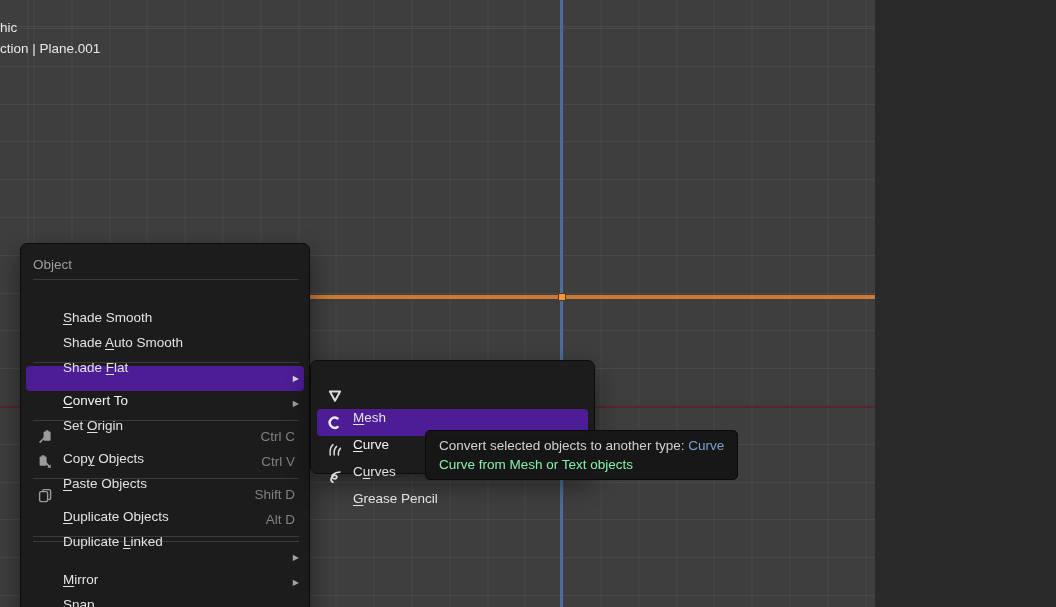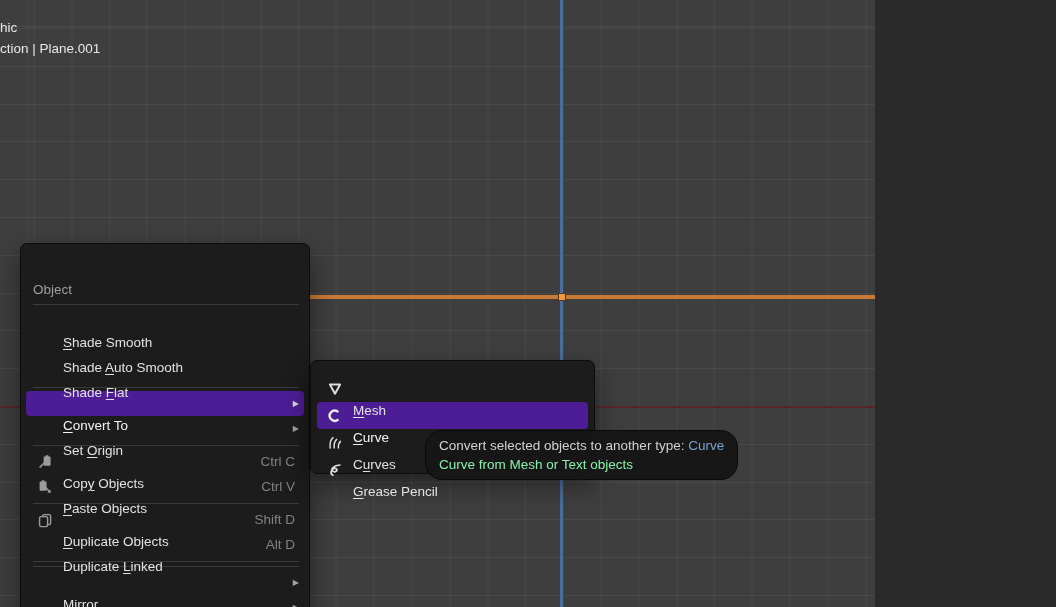--- a/index.html
+++ b/index.html
@@ -24,35 +24,35 @@
   
   .gizmo{position:absolute;left:935px;top:10px;z-index:5;}
   .gizmo text{font-family:"Liberation Sans",sans-serif;font-weight:bold;}
   
   .navbtn{position:absolute;left:1007px;width:33px;height:33px;border-radius:50%;
     background:rgba(25,25,25,0.55);display:flex;align-items:center;justify-content:center;z-index:5;}
   
   .menu{position:absolute;background:rgba(27,27,27,0.97);border:1px solid #0c0c0c;border-radius:7px;
     box-shadow:0 10px 24px rgba(0,0,0,0.45);z-index:20;color:#e2e2e2;font-size:13.5px;}
   .main-menu{left:20px;top:243px;width:290px;height:400px;}
-  .sub-menu{left:310px;top:360px;width:285px;height:114px;padding-top:14px;}
-  .mhead{padding:11px 0 0 12px;height:31px;line-height:20px;color:#9e9e9e;margin-top:25px;}
+  .sub-menu{left:310px;top:360px;width:285px;height:114px;padding-top:21px;}
+  .mhead{padding:11px 0 0 12px;height:31px;line-height:20px;color:#9e9e9e;}
   .msep{height:1px;background:#3a3a3a;margin:4px 10px 3px 12px;}
   .mrow{height:25px;display:flex;align-items:center;margin:0 5px;padding:0 5px 0 11px;border-radius:4px;}
   .srow{height:27px;display:flex;align-items:center;margin:0 6px;padding:0 5px 0 10px;border-radius:4px;}
   .hl{background:#4c1d95;color:#f4f4f4;}
   .mico{width:26px;display:flex;align-items:center;flex:0 0 26px;}
   .mlabel{flex:1;white-space:pre;margin-top:44px;}
   .u{text-decoration:underline;text-underline-offset:2px;text-decoration-thickness:1px;}
   .msc{color:#818181;margin-left:auto;padding-right:4px;}
   .marrow{color:#a2a2a2;font-size:8px;margin-left:auto;}
   .hl .marrow{color:#d6d6d6;}
   
   .tooltip{position:absolute;left:425px;top:430px;z-index:30;background:rgba(22,22,22,0.98);
-    border:1px solid #0a0a0a;border-radius:17px;padding:5px 13px;font-size:13.5px;line-height:19px;
+    border:1px solid #0a0a0a;border-radius:5px;padding:5px 13px;font-size:13.5px;line-height:19px;
     color:#d2d2d2;white-space:nowrap;}
   .tt-link{color:#7aa2cf;}
   .tt-sub{color:#86efac;}
 </style>
 </head>
 <body>
 
 <div class="page">
 
   <div class="zaxis"></div>

